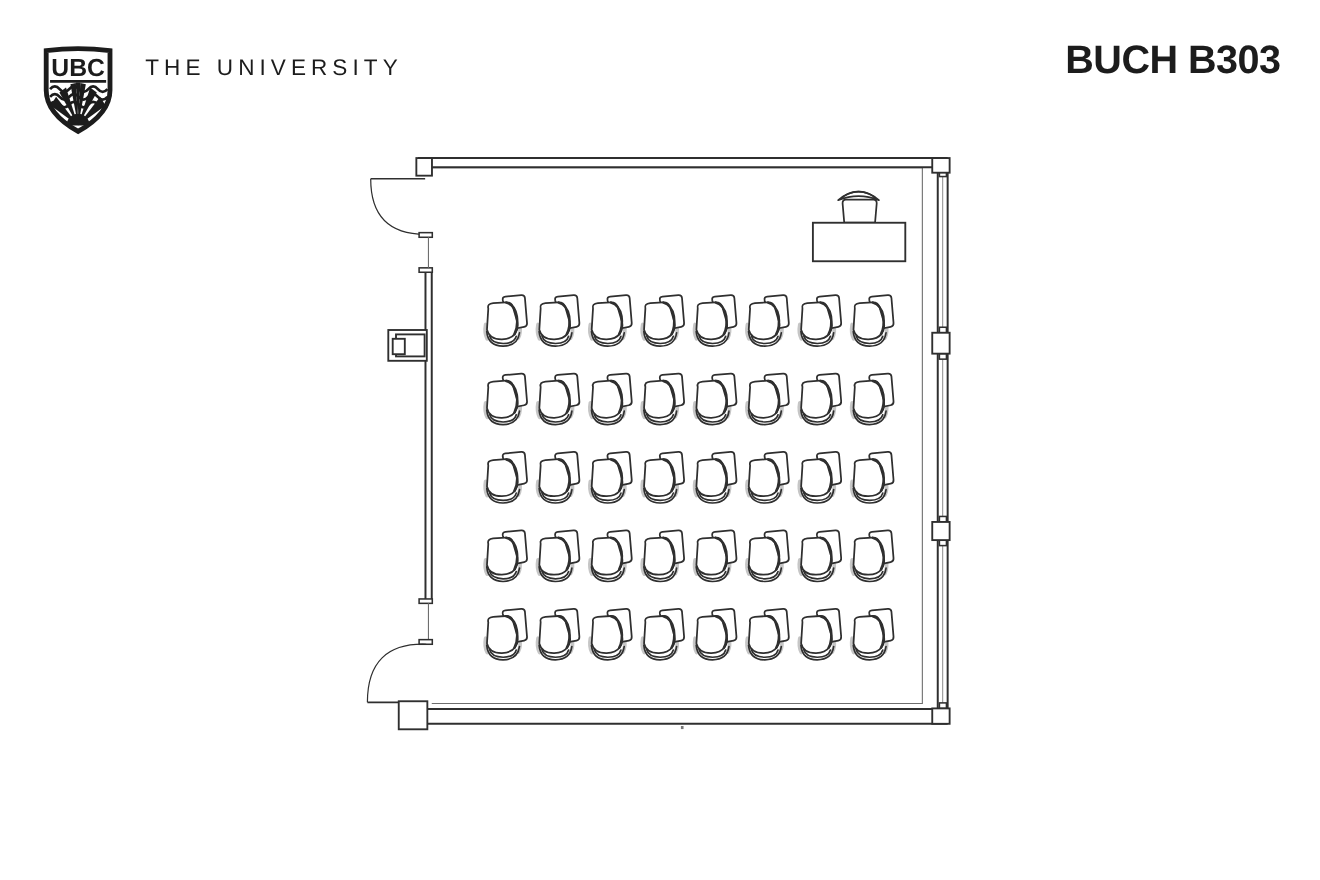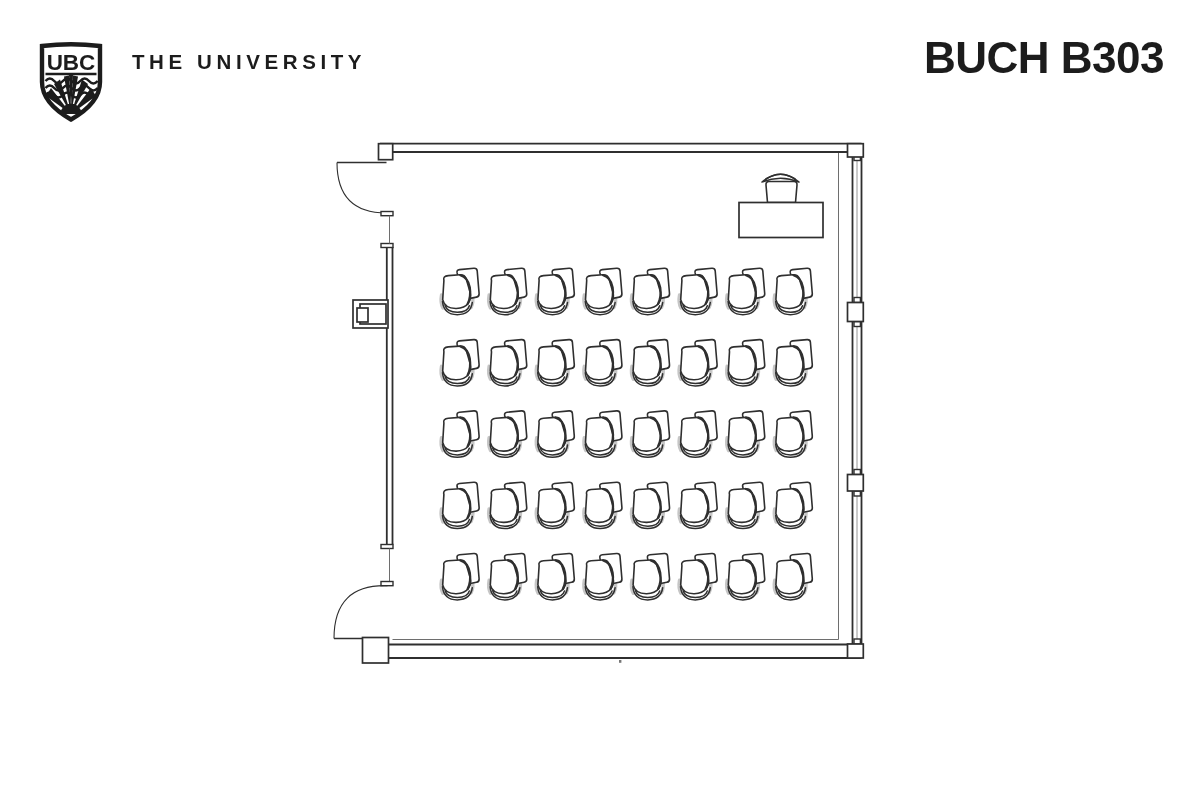--- a/index.html
+++ b/index.html
@@ -11,26 +11,26 @@
     overflow: hidden;
   }
   .page { position:relative; width:1200px; height:688px; background: var(--background,#fff); border-radius: 31px; }
 
   
   .brand { position:absolute; left:36px; top:40px; display:flex; align-items:flex-start; }
   .crest { width:70px; height:84px; display:block; }
   .crest .ck { fill:none; stroke:var(--text_color,#1c1c1c); }
   .wordmark { margin-left:26px; padding-top:5px; }
   .wm-line {
-    font-size:20.5px; font-weight:700; letter-spacing:4.6px;
+    font-size:20.5px; font-weight:400; letter-spacing:4.6px;
     line-height:33px; color:var(--text_color,#1c1c1c); white-space:nowrap;
   }
   .room-code {
     position:absolute; top:33px; right:36px;
-    font-size:44px; font-weight:700; letter-spacing:-0.5px;
+    font-size:36px; font-weight:700; letter-spacing:-0.5px;
     color:var(--text_color,#1c1c1c); white-space:nowrap;
   }
 
   
   .plan { position:absolute; left:330px; top:128px; width:548px; height:545px; }
 
   .wall    { fill:none; stroke:var(--wall_line,#2f2f2f); stroke-width:1.8; }
   .wallcap { fill:#fff;  stroke:var(--wall_line,#2f2f2f); stroke-width:1.4; }
   .boxfill { fill:#fff;  stroke:var(--wall_line,#2f2f2f); stroke-width:1.7; }
   .thin    { fill:none; stroke:var(--boundary_line,#6e6e6e); stroke-width:1; }

